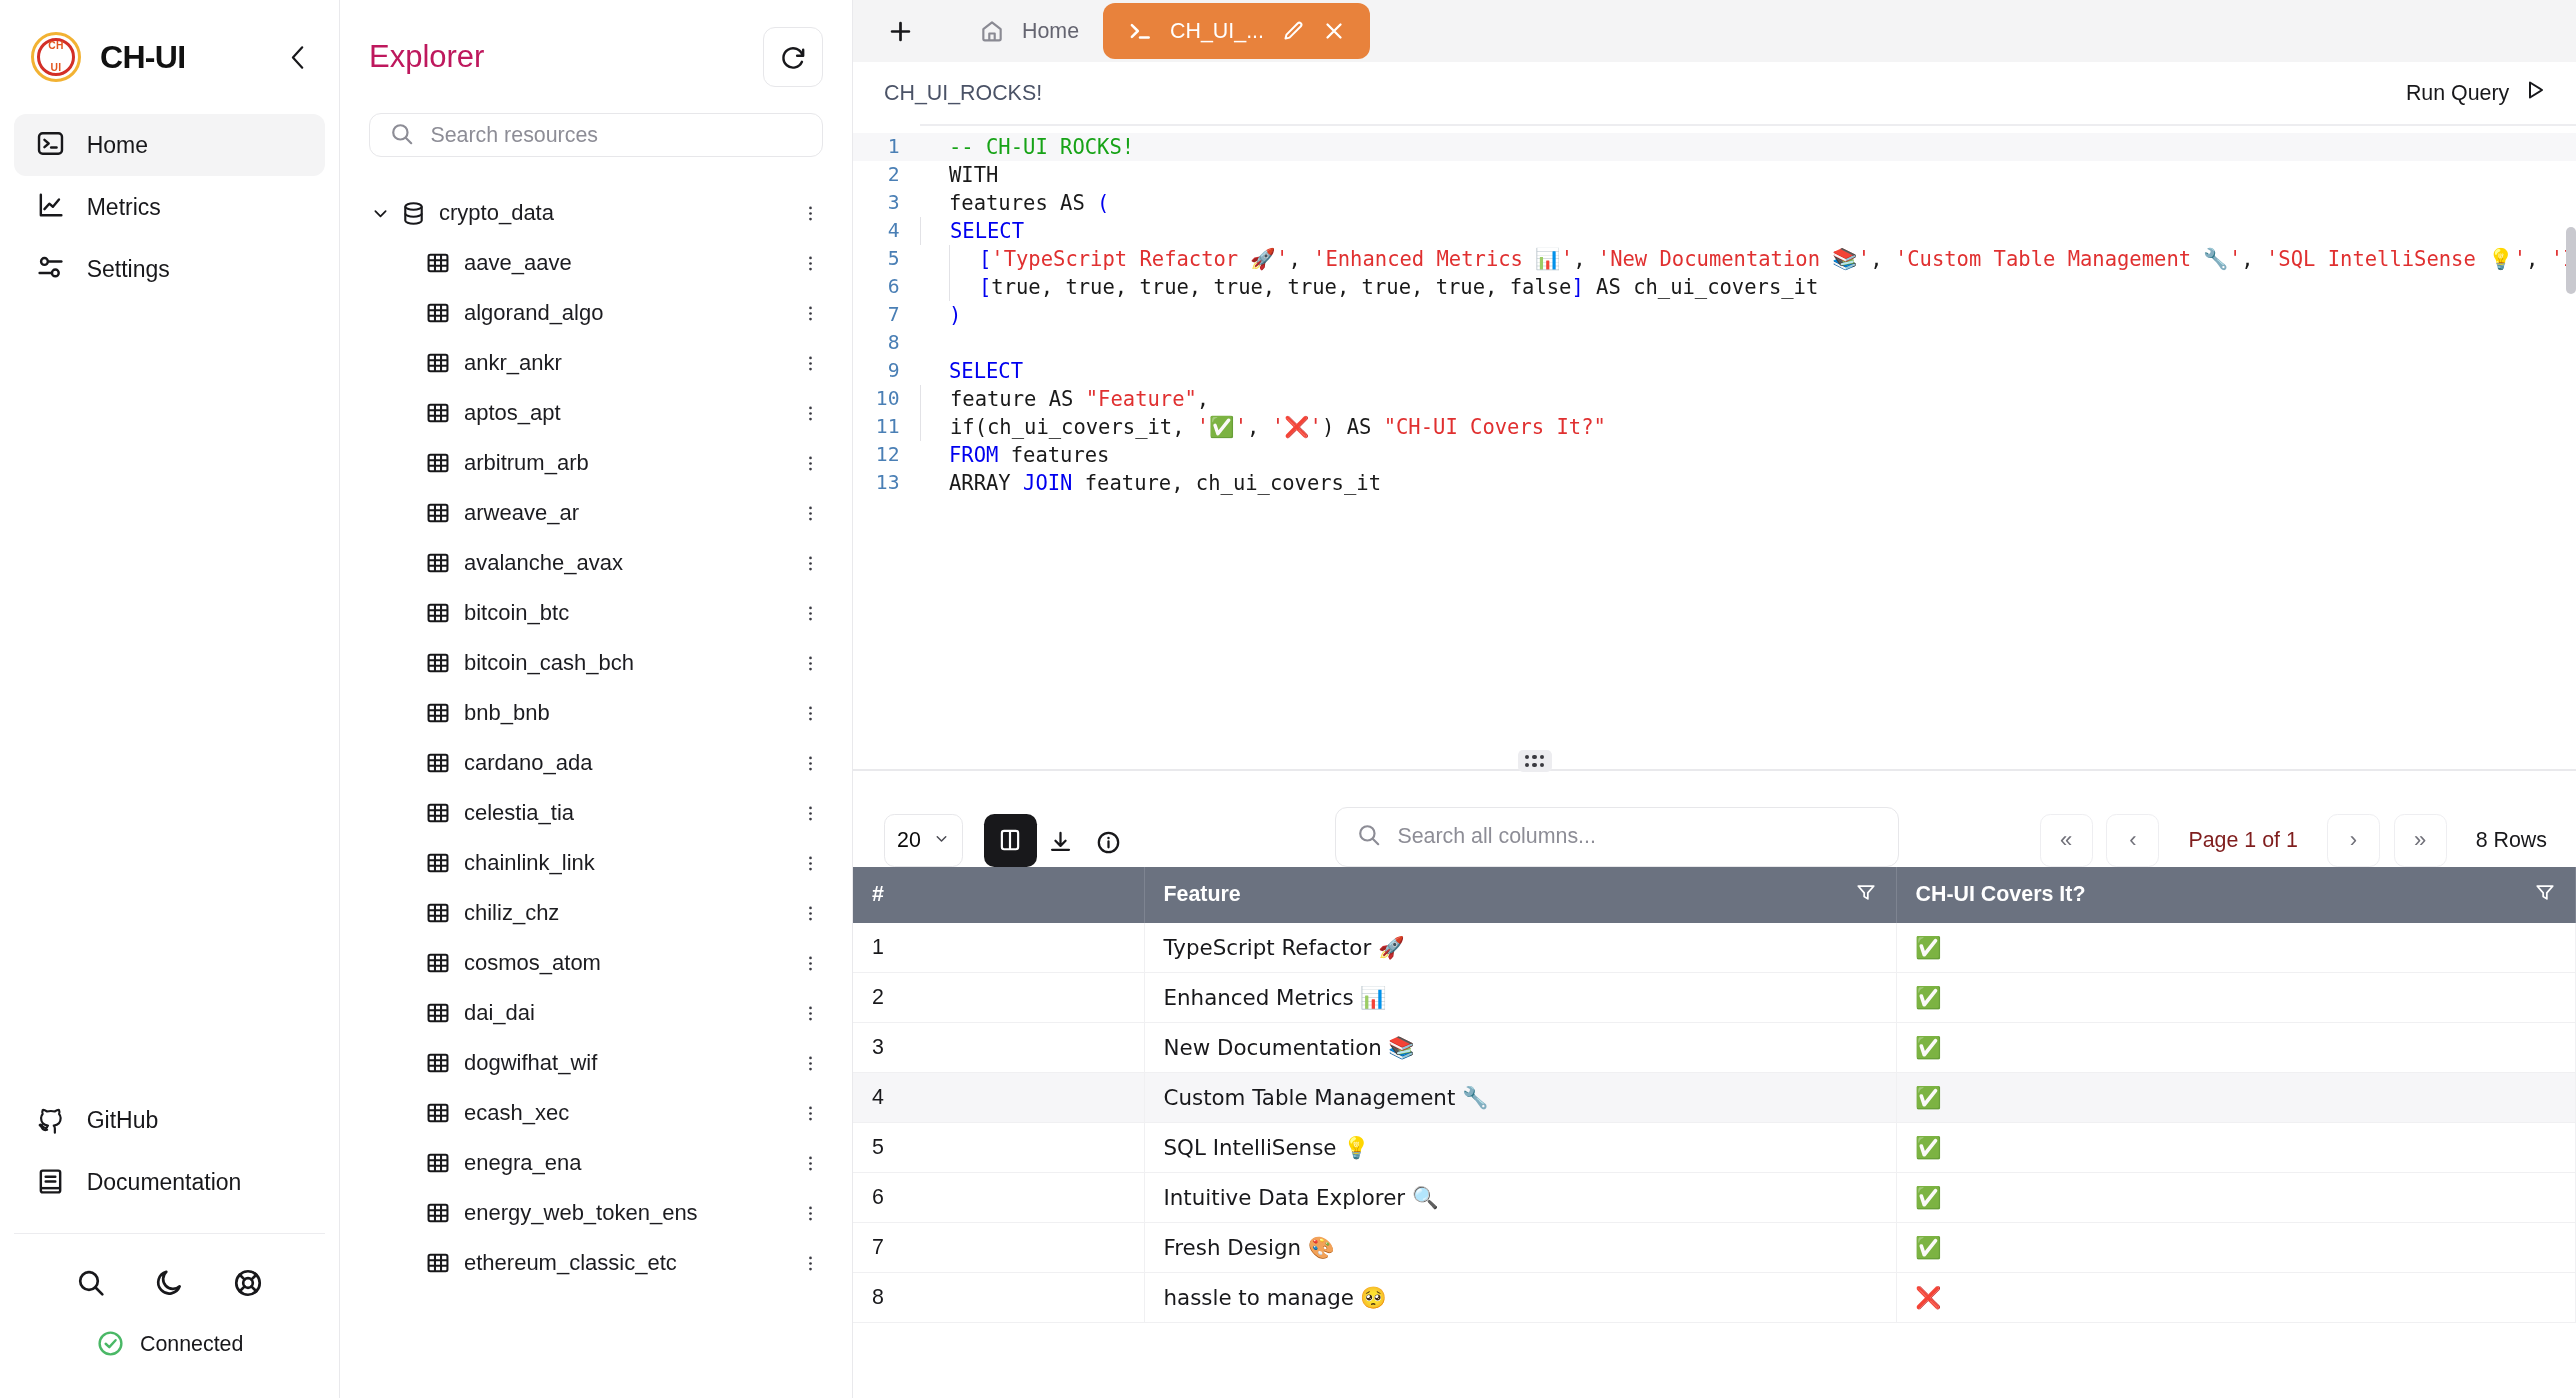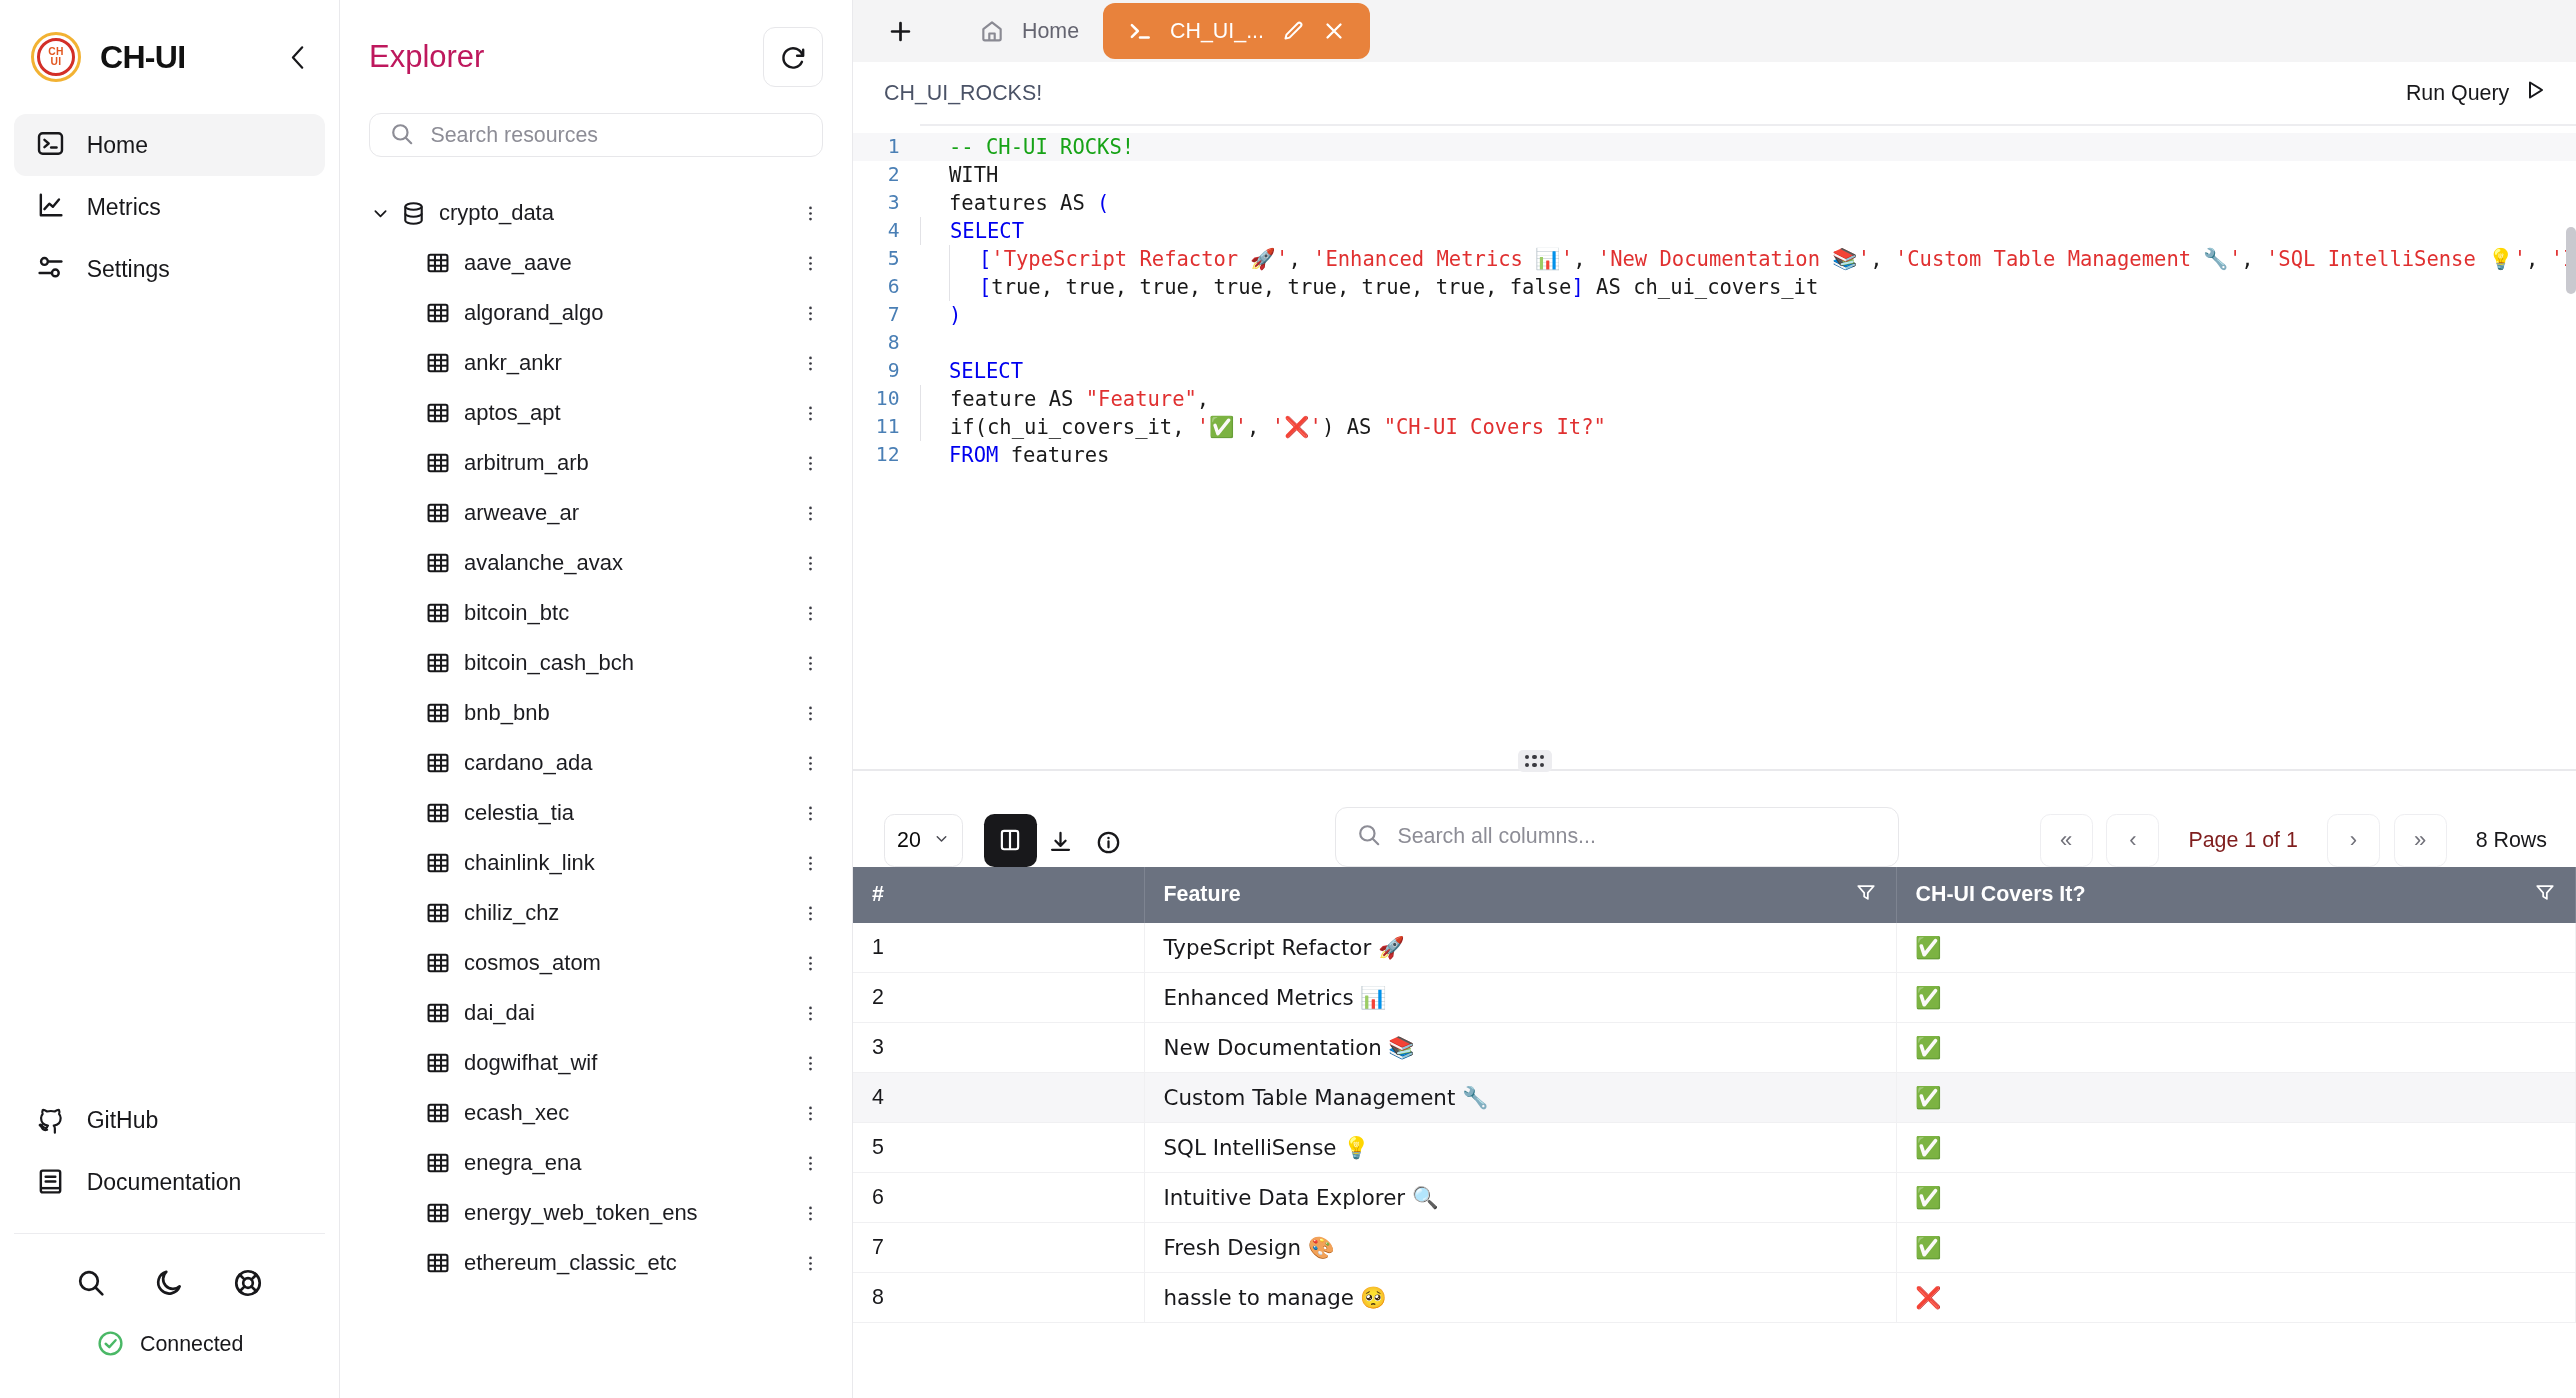--- a/index.html
+++ b/index.html
@@ -28,21 +28,21 @@
   .logo-mark {
     width: 50px; height: 50px; border-radius: 50%;
     border: 3.4px solid #f2b233;
     display: flex; align-items: center; justify-content: center;
     flex: 0 0 50px;
   }
   .logo-inner {
     width: 38px; height: 38px; border-radius: 50%;
     border: 3.4px solid #d32f27;
     display: flex; flex-direction: column;
-    align-items: center; justify-content: center;
+    align-items: center; justify-content: space-between;
     line-height: 0.95;
   }
   .logo-inner span {
     font-size: 10.3px; font-weight: bold; color: #e2561f;
     letter-spacing: 0.3px;
   }
   .brand {
     font-size: 32px; font-weight: bold; letter-spacing: -0.7px;
     color: #111; flex: 1;
   }
@@ -819,20 +819,21 @@
           <div class="eline"><div class="gutter">3</div><div class="ecode"><span class="op">features AS </span><span class="kw">(</span></div></div>
           <div class="eline"><div class="gutter">4</div><div class="ecode ind1"><span class="kw">SELECT</span></div></div>
           <div class="eline"><div class="gutter">5</div><div class="ecode ind2" style="margin-left: 29px;"><span class="kw">[</span><span class="str">'TypeScript Refactor 🚀'</span><span class="op">, </span><span class="str">'Enhanced Metrics 📊'</span><span class="op">, </span><span class="str">'New Documentation 📚'</span><span class="op">, </span><span class="str">'Custom Table Management 🔧'</span><span class="op">, </span><span class="str">'SQL IntelliSense 💡'</span><span class="op">, </span><span class="str">'Intuitive Da</span></div></div>
           <div class="eline"><div class="gutter">6</div><div class="ecode ind2" style="margin-left: 29px;"><span class="kw">[</span><span class="op">true, true, true, true, true, true, true, false</span><span class="kw">]</span><span class="op"> AS ch_ui_covers_it</span></div></div>
           <div class="eline"><div class="gutter">7</div><div class="ecode"><span class="kw">)</span></div></div>
           <div class="eline"><div class="gutter">8</div><div class="ecode"><span class="op"></span></div></div>
           <div class="eline"><div class="gutter">9</div><div class="ecode"><span class="kw">SELECT</span></div></div>
           <div class="eline"><div class="gutter">10</div><div class="ecode ind1"><span class="op">feature AS </span><span class="str">"Feature"</span><span class="op">,</span></div></div>
           <div class="eline"><div class="gutter">11</div><div class="ecode ind1"><span class="op">if(ch_ui_covers_it, </span><span class="str">'✅'</span><span class="op">, </span><span class="str">'❌'</span><span class="op">) AS </span><span class="str">"CH-UI Covers It?"</span></div></div>
           <div class="eline"><div class="gutter">12</div><div class="ecode"><span class="kw">FROM</span><span class="op"> features</span></div></div>
+          <div class="eline"><div class="gutter">13</div><div class="ecode"><span class="op">ARRAY </span><span class="kw">JOIN</span><span class="op"> feature, ch_ui_covers_it</span></div></div>
         </div>
       <div class="scroll-v"></div>
     </div>
 
     <div class="splitter">
       <div class="split-handle mid">
         <div class="dots h3">
           <i></i>
             <i></i>
             <i></i>

